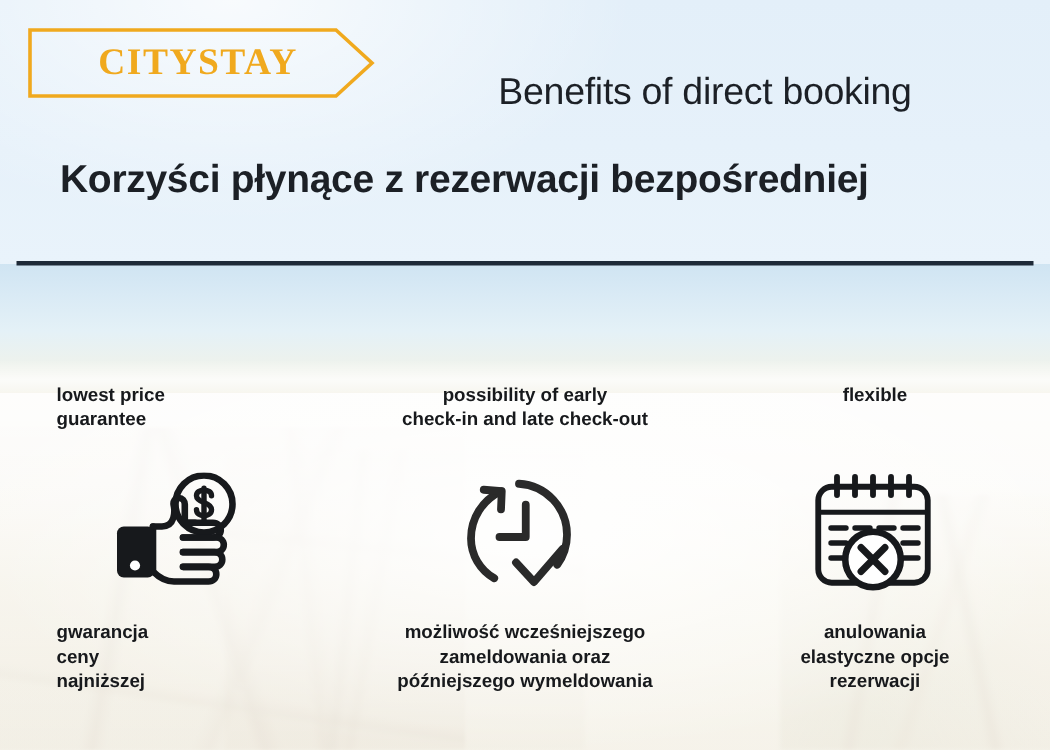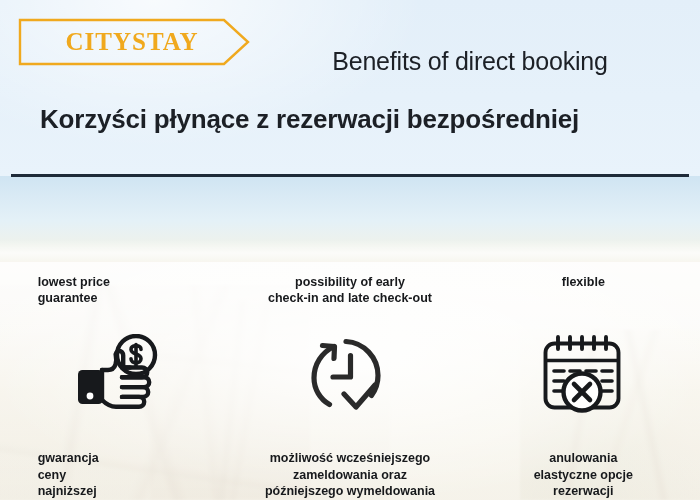--- a/index.html
+++ b/index.html
@@ -198,21 +198,20 @@
 
   
   .columns {
     position: absolute;
     left: 0;
     top: 255px;
     width: 700px;
     height: 245px;
     z-index: 4;
     display: flex;
-    align-items: flex-end;
   }
   .col {
     flex: 1 1 0;
     display: flex;
     flex-direction: column;
     align-items: center;
     position: relative;
   }
   .col-en {
     color: #17191c;
@@ -224,21 +223,21 @@
     height: 46px;
   }
   .col-icon {
     margin-top: 8px;
     height: 92px;
     display: flex;
     align-items: center;
     justify-content: center;
   }
   .col-pl {
-    margin-top: 30px;
+    margin-top: 12px;
     color: #17191c;
     font-size: 12.5px;
     font-weight: 700;
     line-height: 1.33;
     text-align: center;
     width: 230px;
   }
   .col-1 .col-en, .col-1 .col-pl { text-align: left; width: 150px; margin-left: -8px; }
   .col-3 .col-pl { text-align: center; }
 </style>

